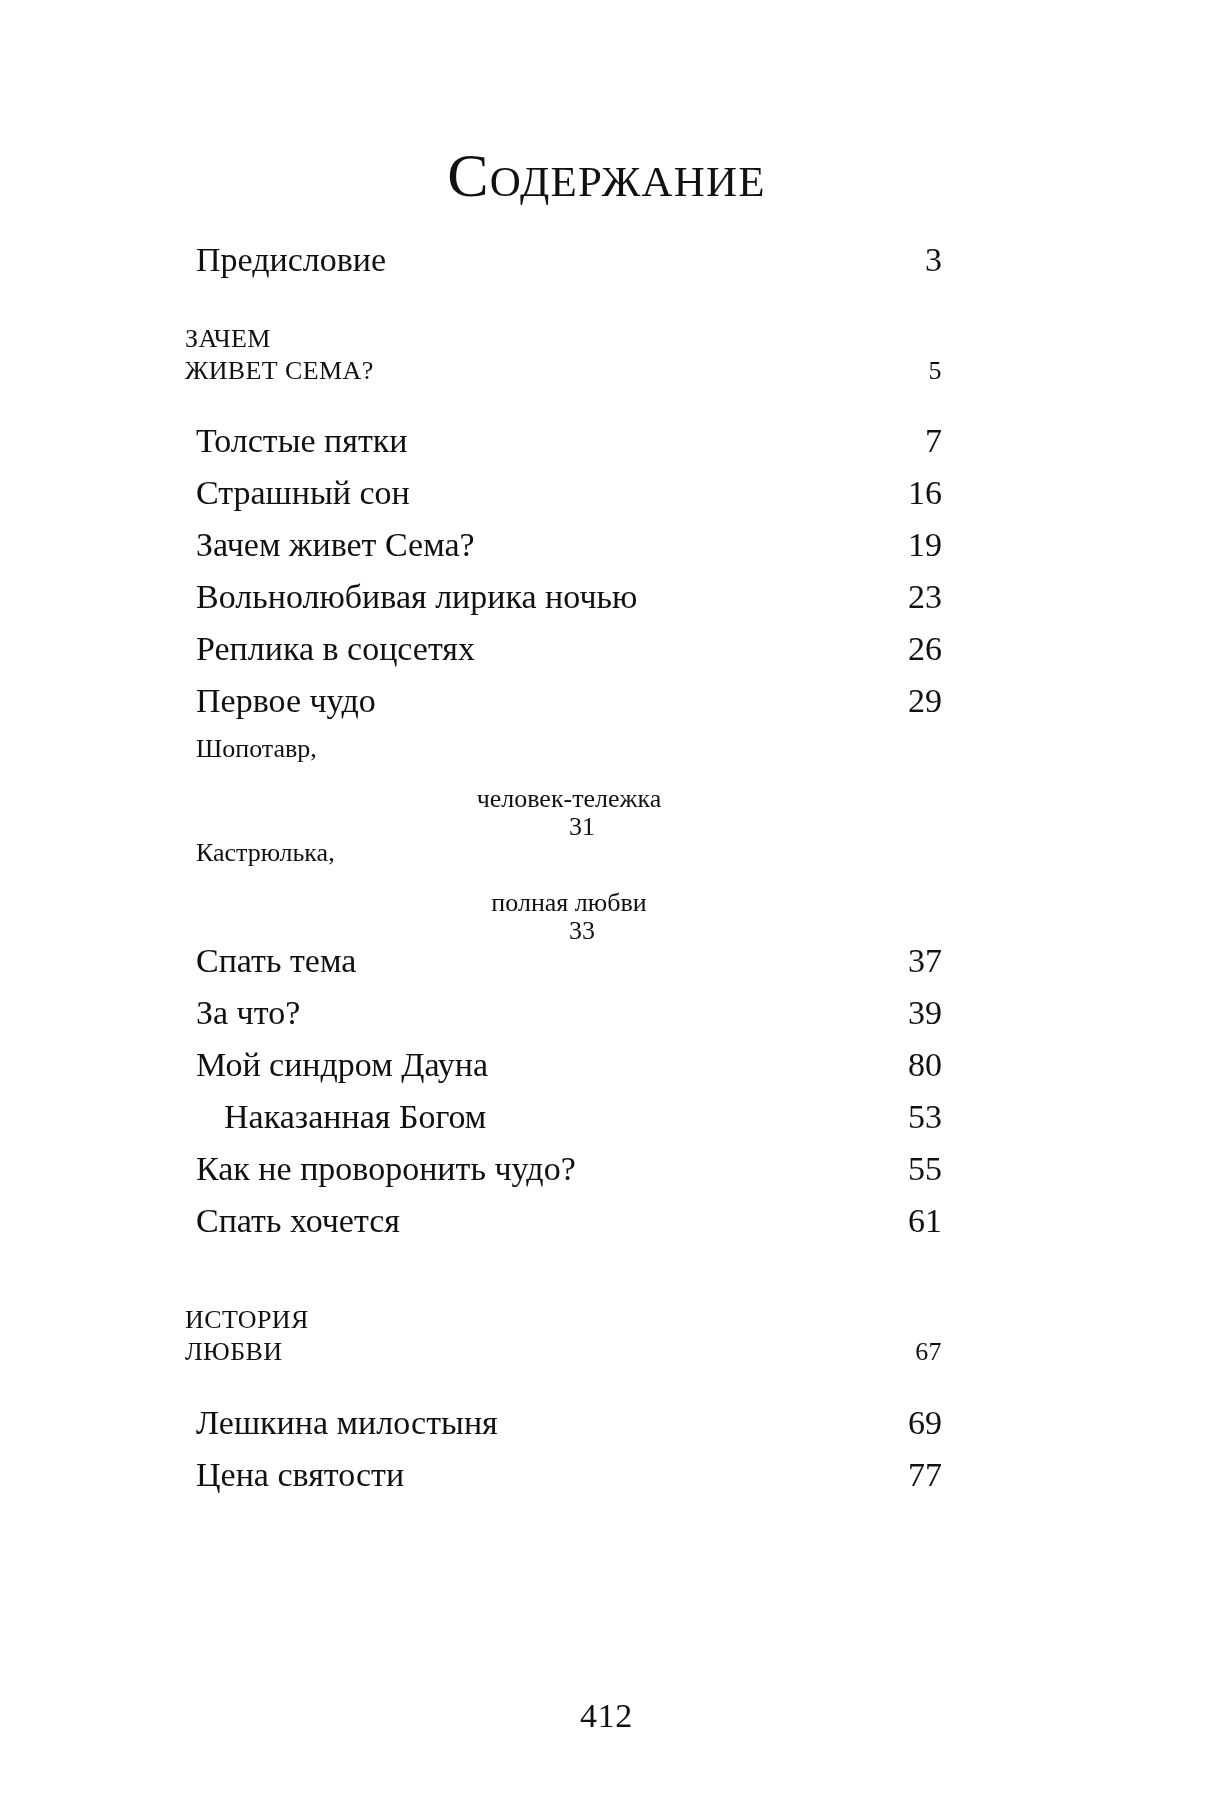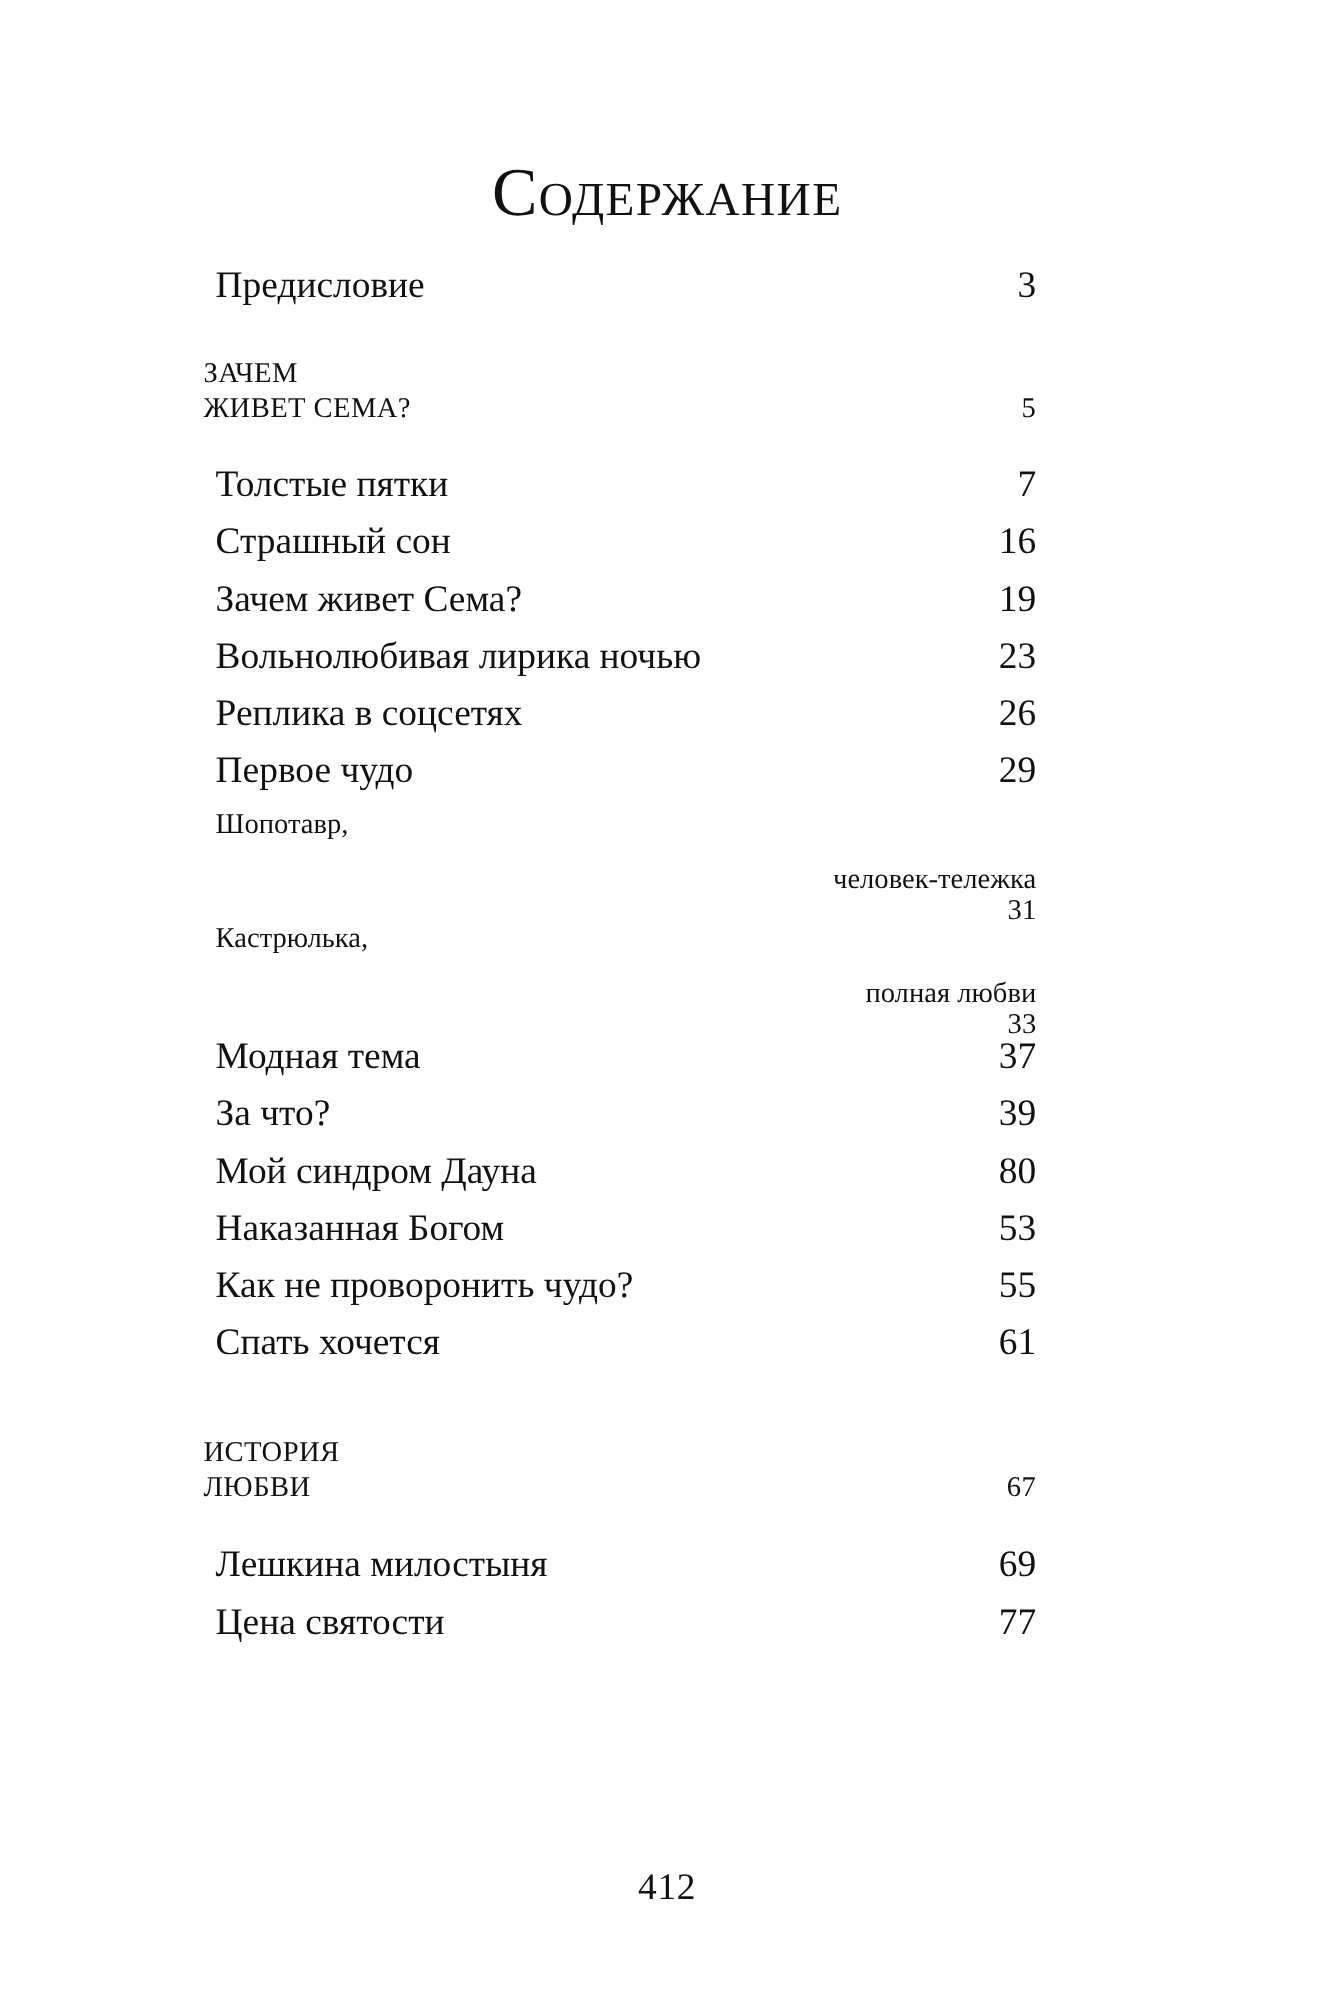--- a/index.html
+++ b/index.html
@@ -39,21 +39,21 @@
   
   .toc-body {
     position: absolute;
     left: 185px;
     top: 243px;
     width: 757px;
   }
 
   .row {
     display: flex;
-    align-items: flex-end;
+    align-items: center;
     width: 100%;
     font-family: Liberation Serif, serif;
   }
 
   .label {
     flex: 0 1 auto;
     white-space: nowrap;
   }
 
   .leader {
@@ -220,42 +220,42 @@
       <div class="entry2">
         <div class="first-line">Кастрюлька,</div>
         <div class="row">
           <span class="label">полная любви</span>
           <span class="leader"></span>
           <span class="pagenum">33</span>
         </div>
       </div>
       <div class="entry">
         <div class="row">
-          <span class="label" style="padding-right: 10px;">Модная тема</span>
+          <span class="label" style="padding-right: 10px;">Спать тема</span>
           <span class="leader"></span>
           <span class="pagenum">37</span>
         </div>
       </div>
       <div class="entry">
         <div class="row">
           <span class="label" style="padding-right: 10px;">За что?</span>
           <span class="leader"></span>
           <span class="pagenum">39</span>
         </div>
       </div>
       <div class="entry">
         <div class="row">
           <span class="label">Мой синдром Дауна</span>
           <span class="leader"></span>
           <span class="pagenum">80</span>
         </div>
       </div>
       <div class="entry">
         <div class="row">
-          <span class="label" style="padding-right: 10px;">Наказанная Богом</span>
+          <span class="label" style="padding-right: 10px; margin-left: 28px;">Наказанная Богом</span>
           <span class="leader"></span>
           <span class="pagenum">53</span>
         </div>
       </div>
       <div class="entry">
         <div class="row">
           <span class="label">Как не проворонить чудо?</span>
           <span class="leader"></span>
           <span class="pagenum">55</span>
         </div>

